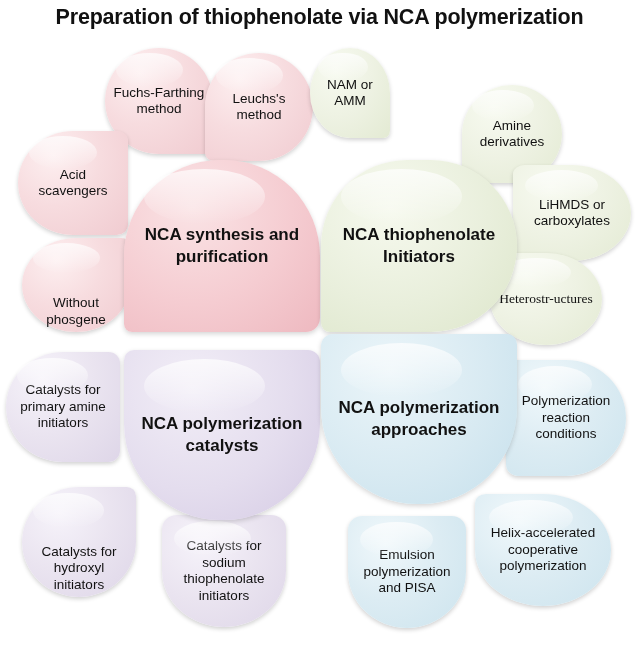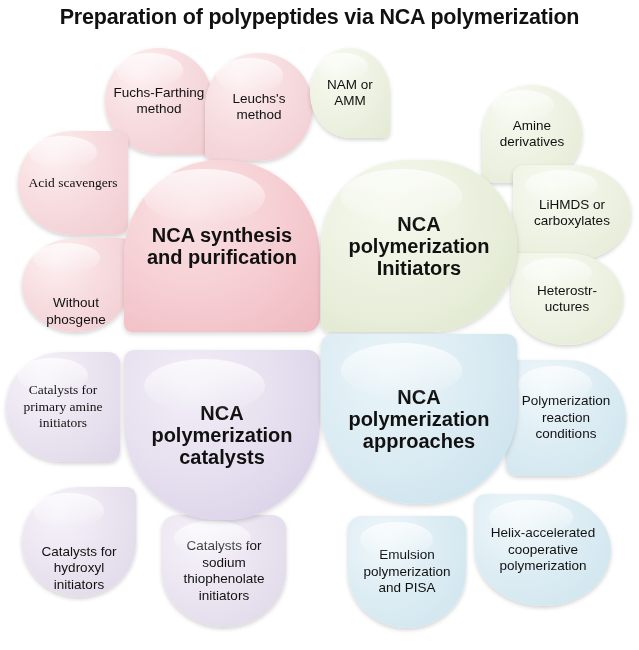--- a/index.html
+++ b/index.html
@@ -51,39 +51,39 @@
     border-radius: 50%;
     box-shadow: 0 2px 4px rgba(0,0,0,0.18);
   }
   .sat .lbl { display: block; width: 100%; }
 
   
   .tip-br { border-bottom-right-radius: 8%; }
   .tip-bl { border-bottom-left-radius: 8%; }
   .tip-tr { border-top-right-radius: 8%; align-items: flex-end; }
   .tip-tl { border-top-left-radius: 8%; }
-  .tip-r  { border-top-right-radius: 10%; border-bottom-right-radius: 10%; font-family: Liberation Serif, serif; }
+  .tip-r  { border-top-right-radius: 10%; border-bottom-right-radius: 10%; }
   .tip-l  { border-top-left-radius: 10%; border-bottom-left-radius: 10%; }
   .tip-t  { border-top-left-radius: 12%; border-top-right-radius: 12%; }
 
   .c-pink   { background: radial-gradient(ellipse at 32% 24%, #fdeff0 0%, #f7dcdf 45%, #f0cbd0 100%); }
   .c-green  { background: radial-gradient(ellipse at 32% 24%, #f7faf0 0%, #eef2e3 48%, #e3ead3 100%); justify-content: center; }
   .c-purple { background: radial-gradient(ellipse at 32% 24%, #f6f3fa 0%, #eae4f0 48%, #ded6e8 100%); }
   .c-blue   { background: radial-gradient(ellipse at 32% 24%, #f0f8fb 0%, #dcecf3 48%, #cde4ee 100%); }
 
   
   .quad {
     position: absolute;
     display: flex;
     align-items: center;
     justify-content: center;
     text-align: center;
     box-sizing: border-box;
     font-weight: bold;
-    font-size: 20px;
+    font-size: 17px;
     line-height: 22px;
     color: #111111;
     padding: 6px 14px;
     box-shadow: 0 2px 5px rgba(0,0,0,0.17);
   }
   #quad-nw {
     left: 124px; top: 160px; width: 196px; height: 172px;
     border-radius: 96px 96px 14px 8px;
     background: radial-gradient(ellipse at 35% 28%, #fae3e5 0%, #f5ccd1 55%, #eeb9c0 100%);
   }
@@ -112,21 +112,21 @@
     border-radius: 50%;
     background: linear-gradient(to bottom, rgba(255,255,255,0.72), rgba(255,255,255,0));
     pointer-events: none;
   }
 </style>
 </head>
 <body>
 
 <div id="canvas">
 
-  <div id="diagram-title">Preparation of polypeptides via NCA polymerization</div>
+  <div id="diagram-title">Preparation of thiophenolate via NCA polymerization</div>
 
   <div class="bubble-layer">
 
     <div class="sat c-pink tip-br" style="left:105px; top:48px; width:108px; height:106px;">
       <span class="lbl">Fuchs-Farthing method</span>
       <span class="gloss"></span>
     </div>
 
     <div class="sat c-pink tip-bl" style="left:205px; top:53px; width:108px; height:108px;">
       <span class="lbl">Leuchs's method</span>
@@ -142,31 +142,31 @@
       <span class="lbl">Without phosgene</span>
       <span class="gloss"></span>
     </div>
 
     <div class="sat c-green tip-br" style="left:310px; top:48px; width:80px; height:90px;">
       <span class="lbl">NAM or AMM</span>
       <span class="gloss"></span>
     </div>
 
 
-    <div class="sat c-green tip-bl" style="left:482px; top:85px; width:100px; height:98px;">
+    <div class="sat c-green tip-bl" style="left:462px; top:85px; width:100px; height:98px;">
       <span class="lbl">Amine derivatives</span>
       <span class="gloss"></span>
     </div>
 
     <div class="sat c-green tip-l" style="left:513px; top:165px; width:118px; height:96px;">
       <span class="lbl">LiHMDS or carboxylates</span>
       <span class="gloss"></span>
     </div>
 
-    <div class="sat c-green tip-tl" style="left:511px; top:253px; width:112px; height:92px;">
+    <div class="sat c-green tip-tl" style="left:490px; top:253px; width:112px; height:92px;font-family:Liberation Serif, serif;">
       <span class="lbl">Heterostr-uctures</span>
       <span class="gloss"></span>
     </div>
 
     <div class="sat c-purple tip-r" style="left:6px; top:352px; width:114px; height:110px;">
       <span class="lbl">Catalysts for primary amine initiators</span>
       <span class="gloss"></span>
     </div>
 
     <div class="sat c-purple tip-tr" style="left:22px; top:487px; width:114px; height:110px;">
@@ -193,21 +193,21 @@
       <span class="lbl">Emulsion polymerization and PISA</span>
       <span class="gloss"></span>
     </div>
 
     <div class="quad" id="quad-nw">
       <span class="lbl">NCA synthesis and purification</span>
       <span class="gloss"></span>
     </div>
 
     <div class="quad" id="quad-ne">
-      <span class="lbl">NCA polymerization Initiators</span>
+      <span class="lbl">NCA thiophenolate Initiators</span>
       <span class="gloss"></span>
     </div>
 
     <div class="quad" id="quad-sw">
       <span class="lbl">NCA polymerization catalysts</span>
       <span class="gloss"></span>
     </div>
 
     <div class="quad" id="quad-se">
       <span class="lbl">NCA polymerization approaches</span>

